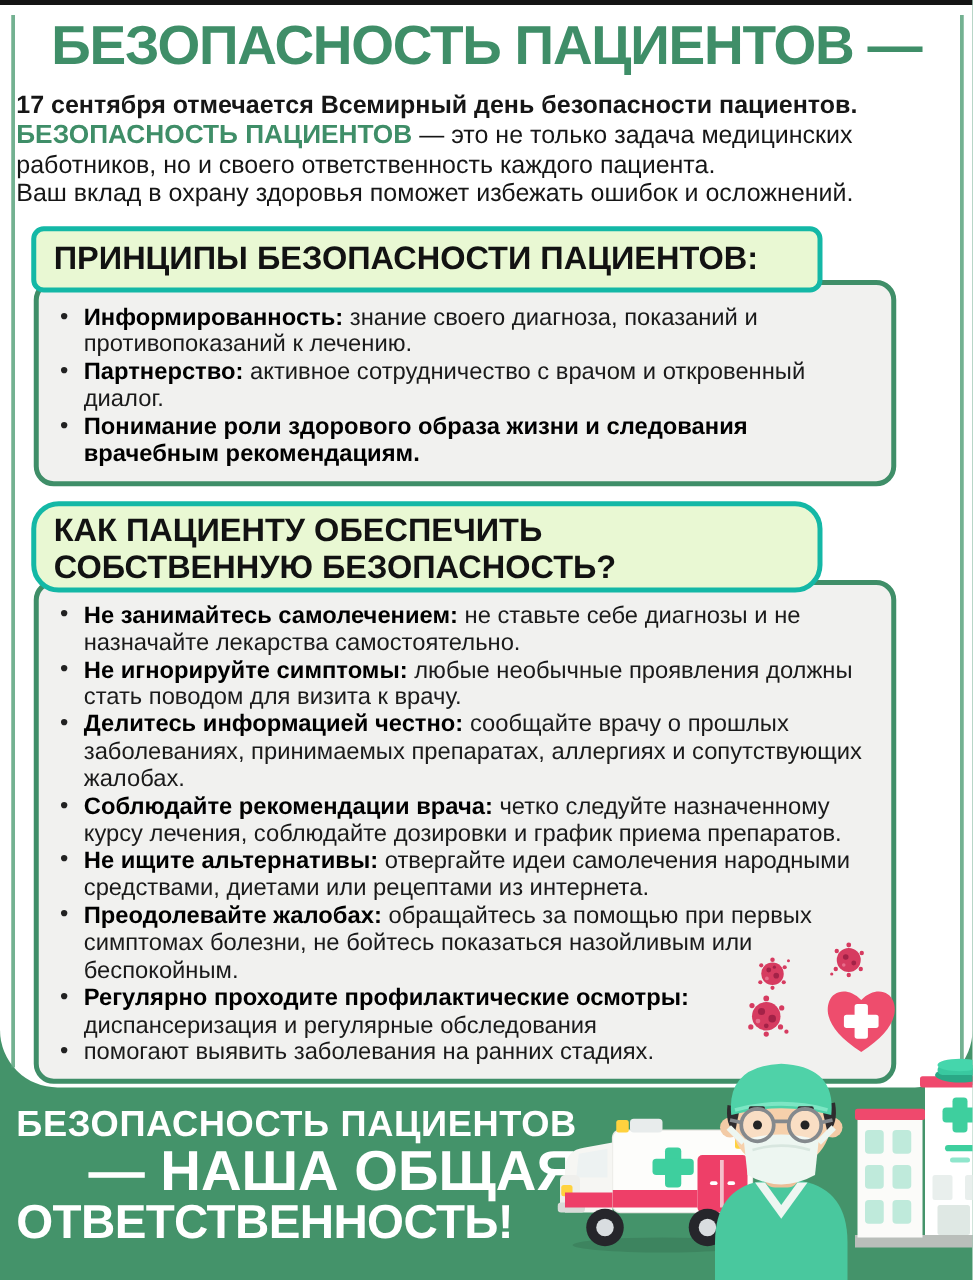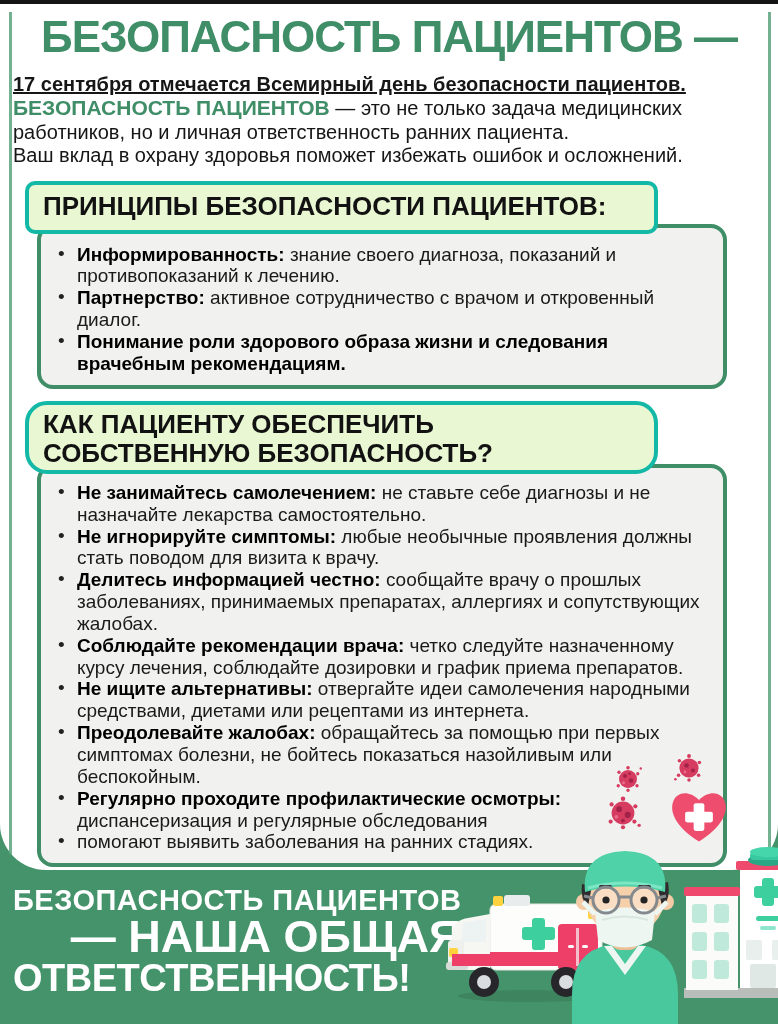--- a/index.html
+++ b/index.html
@@ -22,36 +22,36 @@
 
   
   .title{
     margin:10px 0 0 0;text-align:center;color:#3F8E68;font-weight:bold;
     font-size:44px;line-height:1.04;letter-spacing:-1px;
   }
   .title span{display:block;}
   .intro{
     margin:13px 16px 0 13px;font-size:20px;line-height:1.17;color:#161616;
   }
-  .intro .line1{display:block;font-weight:bold;text-decoration:underline;}
+  .intro .line1{display:block;font-weight:bold;}
   .intro .hl{font-weight:bold;color:#3F8E68;font-size:21px;}
   .intro .line3{display:block;}
 
   
   .section{position:relative;}
   .sec-head{
     position:relative;z-index:3;box-sizing:border-box;
     margin-left:25px;width:633px;
     background:#E9F8D3;border:4px solid #14b8a6;border-radius:10px;
     padding:7px 12px 8px 14px;
     font-size:26px;font-weight:bold;color:#121212;line-height:1.12;
   }
   .sec-body{
     position:relative;z-index:2;box-sizing:border-box;
-    margin-left:37px;margin-top:-10px;width:690px;
+    margin-left:27px;margin-top:-10px;width:690px;
     background:#F1F1EF;border:4px solid #3F8E68;border-radius:16px;
     padding:16px 14px 10px 6px;
   }
   .sec-body ul{margin:0;padding:0;list-style:none;}
   .sec-body li{
     position:relative;padding-left:30px;
     font-size:19px;line-height:1.15;color:#1a1a1a;
   }
   .sec-body li::before{
     content:"\2022";position:absolute;left:11px;top:-1px;color:#222;font-size:19px;
@@ -84,21 +84,21 @@
 <div class="sheet">
   <div class="edge-line left"></div>
   <div class="edge-line right"></div>
 
   <h1 class="title">
     <span>БЕЗОПАСНОСТЬ ПАЦИЕНТОВ —</span>
   </h1>
 
   <p class="intro">
     <span class="line1">17 сентября отмечается Всемирный день безопасности пациентов.</span>
-    <span class="hl">БЕЗОПАСНОСТЬ ПАЦИЕНТОВ</span><span> — это не только задача медицинских работников, но и личная ответственность ранних пациента.</span>
+    <span class="hl">БЕЗОПАСНОСТЬ ПАЦИЕНТОВ</span><span> — это не только задача медицинских работников, но и своего ответственность каждого пациента.</span>
     <span class="line3">Ваш вклад в охрану здоровья поможет избежать ошибок и осложнений.</span>
   </p>
 
   <div class="section" id="section-1">
     <div class="sec-head">ПРИНЦИПЫ БЕЗОПАСНОСТИ ПАЦИЕНТОВ:</div>
     <div class="sec-body">
       <ul>
         <li><span class="term">Информированность:</span><span> знание своего диагноза, показаний и противопоказаний к лечению.</span></li>
         <li><span class="term">Партнерство:</span><span> активное сотрудничество с врачом и откровенный диалог.</span></li>
         <li><span class="term">Понимание роли здорового образа жизни и следования врачебным рекомендациям.</span><span></span></li>

